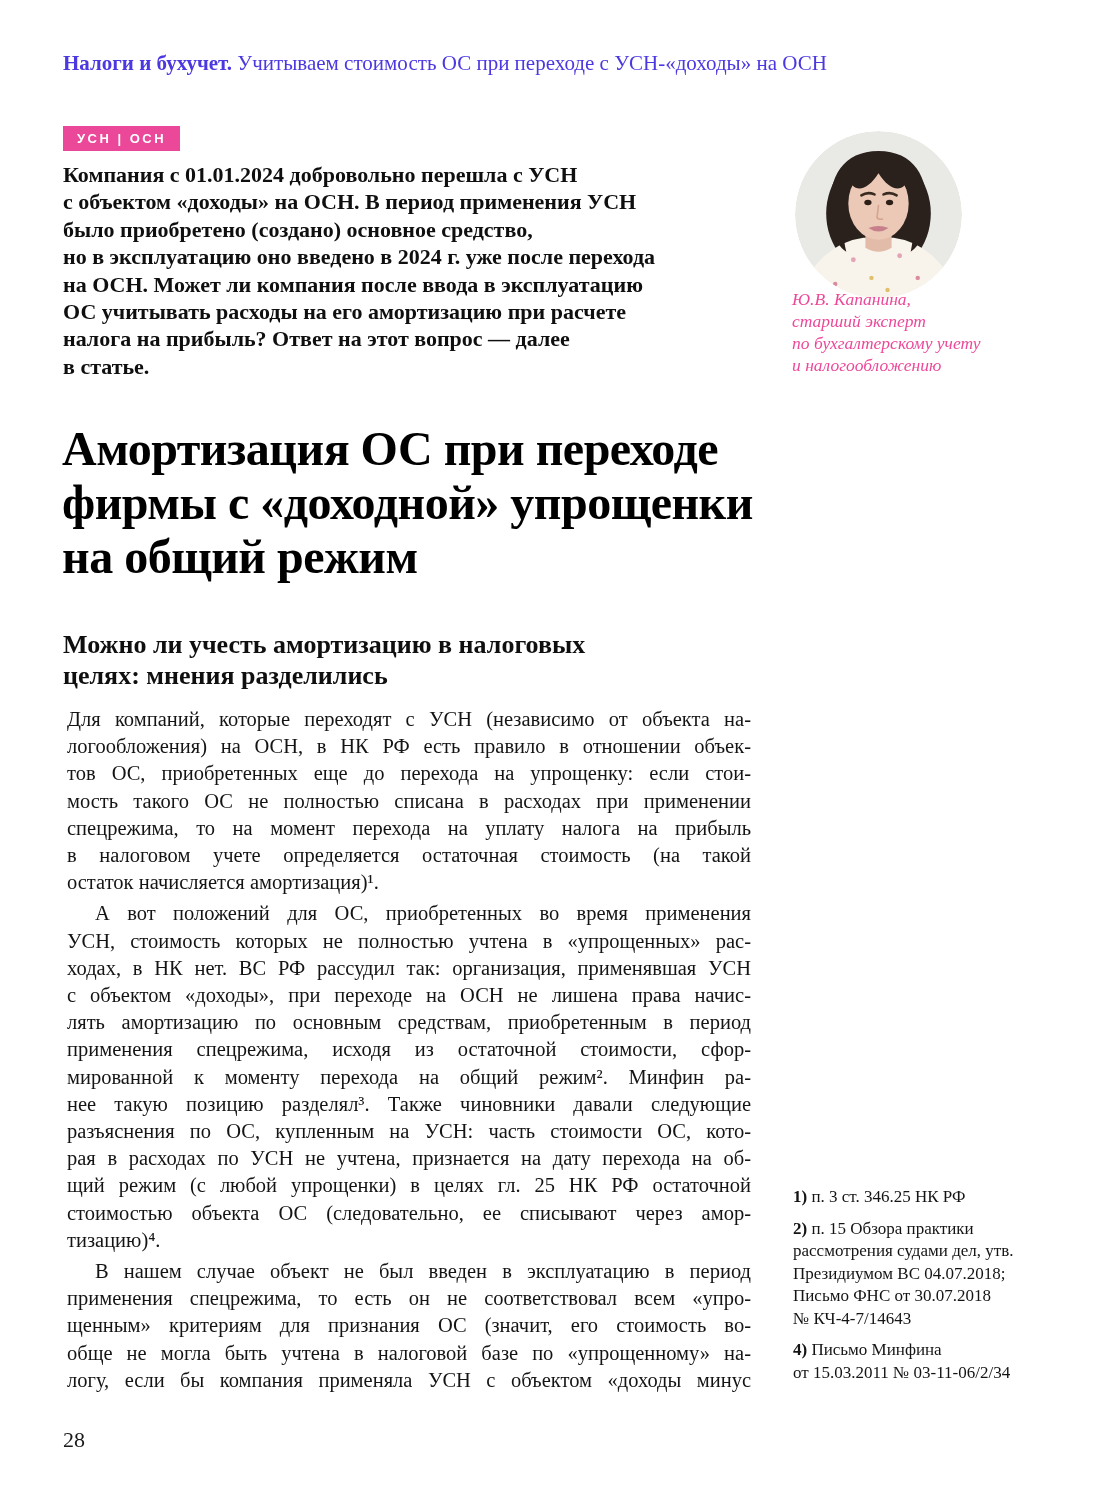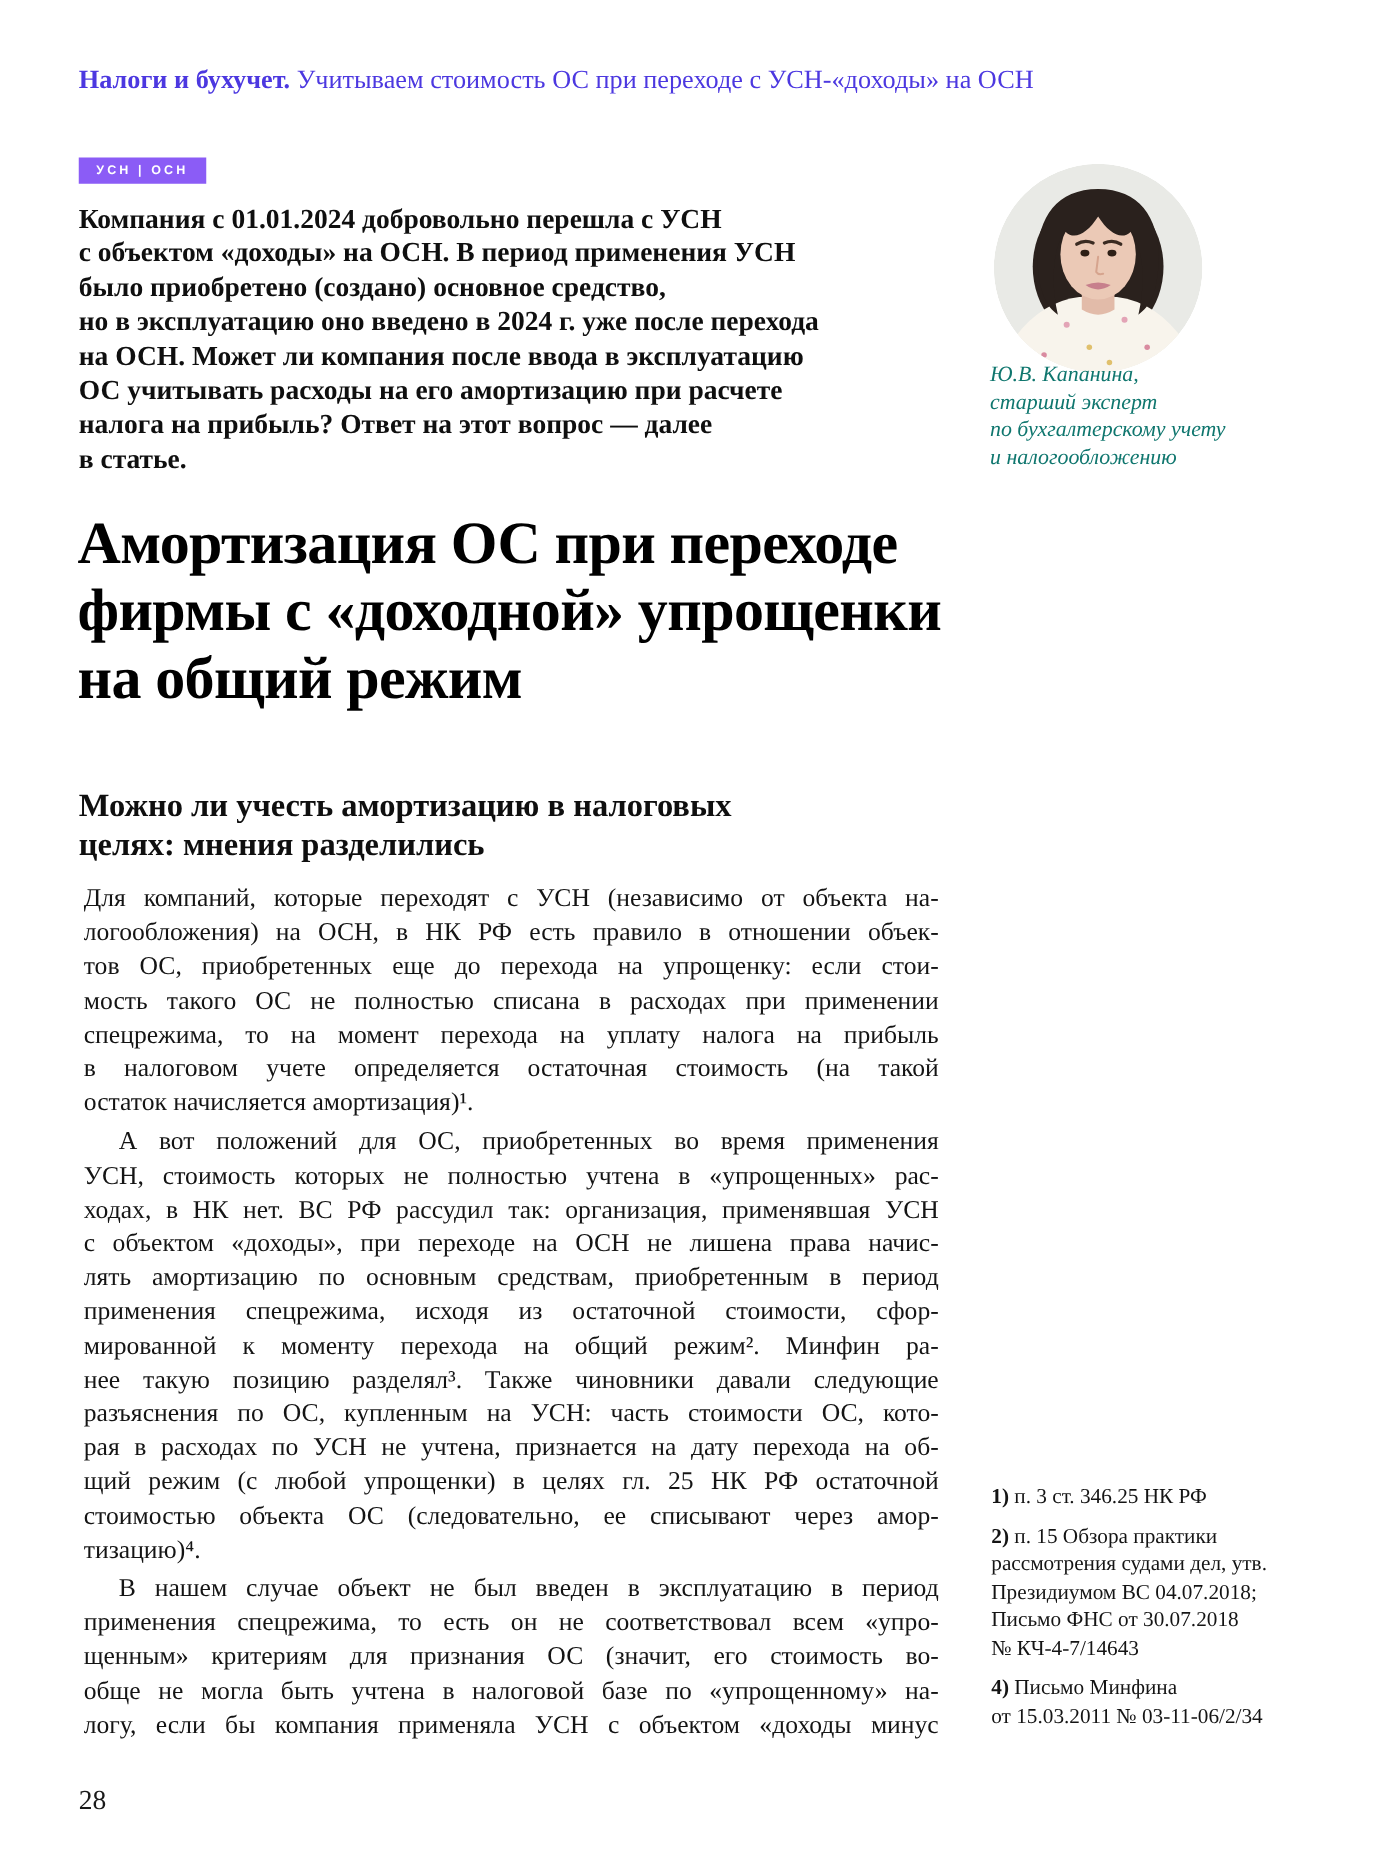--- a/index.html
+++ b/index.html
@@ -15,44 +15,44 @@
   .runhead{
     position:absolute;left:63px;top:50px;width:990px;
     font-size:21px;line-height:26px;
     color:#4c38e0;
   }
   .runhead .brand{font-weight:bold;font-family:Liberation Serif, serif;}
   
   .tag{
     position:absolute;left:63px;top:126px;
     display:inline-flex;align-items:center;
-    background:#8b5cf6;color:#ffffff;
+    background:#ec4899;color:#ffffff;
     font-family:"Liberation Sans","DejaVu Sans",sans-serif;
-    font-weight:bold;font-size:10px;letter-spacing:2.5px;
+    font-weight:bold;font-size:13px;letter-spacing:2.5px;
     padding:5px 14px 5px 14px;
   }
   
   .lead{
     position:absolute;left:63px;top:161px;width:700px;
     font-weight:bold;font-size:22px;line-height:27.4px;
     color:#0f0f0f;white-space:pre-line;
   }
   
   .photo{
     position:absolute;left:795px;top:131px;width:167px;height:167px;
     border-radius:50%;overflow:hidden;
   }
   .caption{
     position:absolute;left:792px;top:288px;width:290px;
-    font-style:italic;font-size:17.5px;line-height:22px;color:#0f766e;
+    font-style:italic;font-size:17.5px;line-height:22px;color:#ec4899;
   }
   .caption .role{white-space:pre-line;}
   
   .headline{
-    position:absolute;left:62px;top:408px;width:1000px;
+    position:absolute;left:62px;top:422px;width:1000px;
     font-weight:bold;font-size:48px;line-height:54px;letter-spacing:-0.5px;
     color:#000000;white-space:pre-line;
   }
   
   .subhead{
     position:absolute;left:63px;top:629px;width:700px;
     font-weight:bold;font-size:26px;line-height:31px;
     color:#0f0f0f;white-space:pre-line;
   }
   

